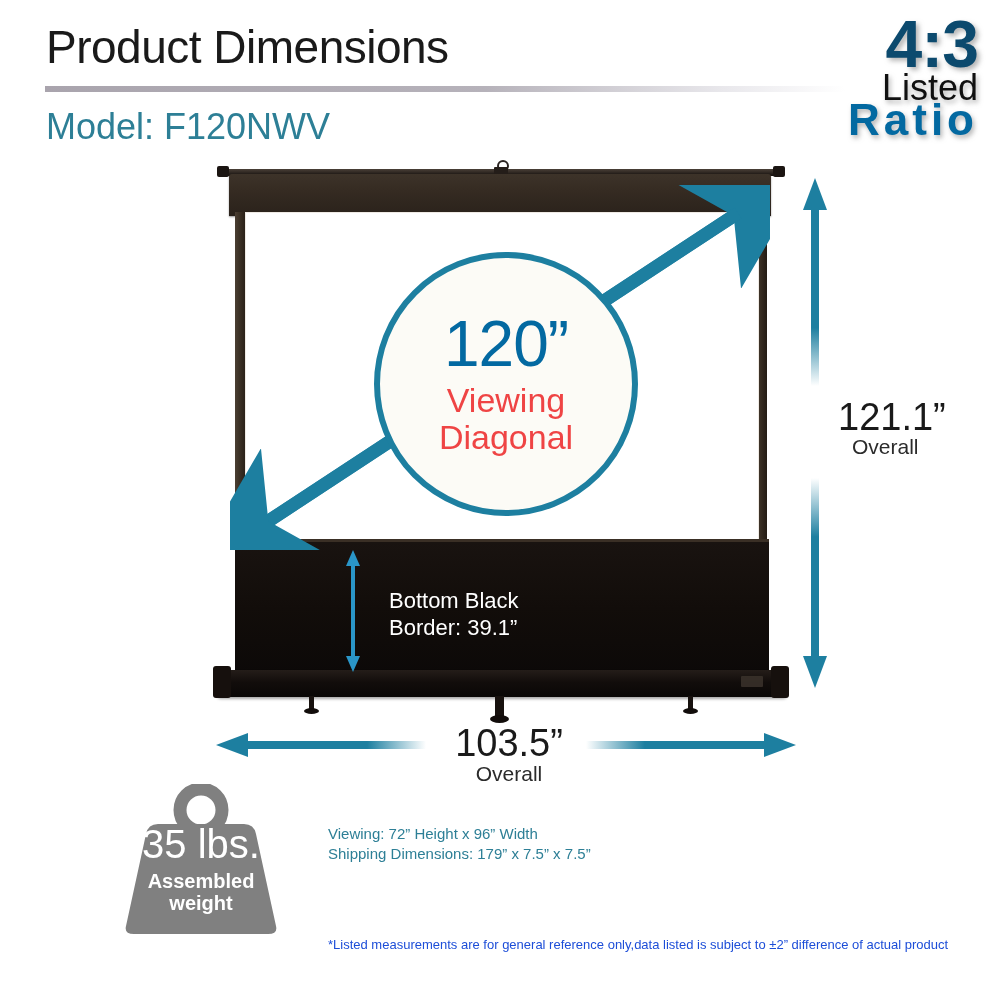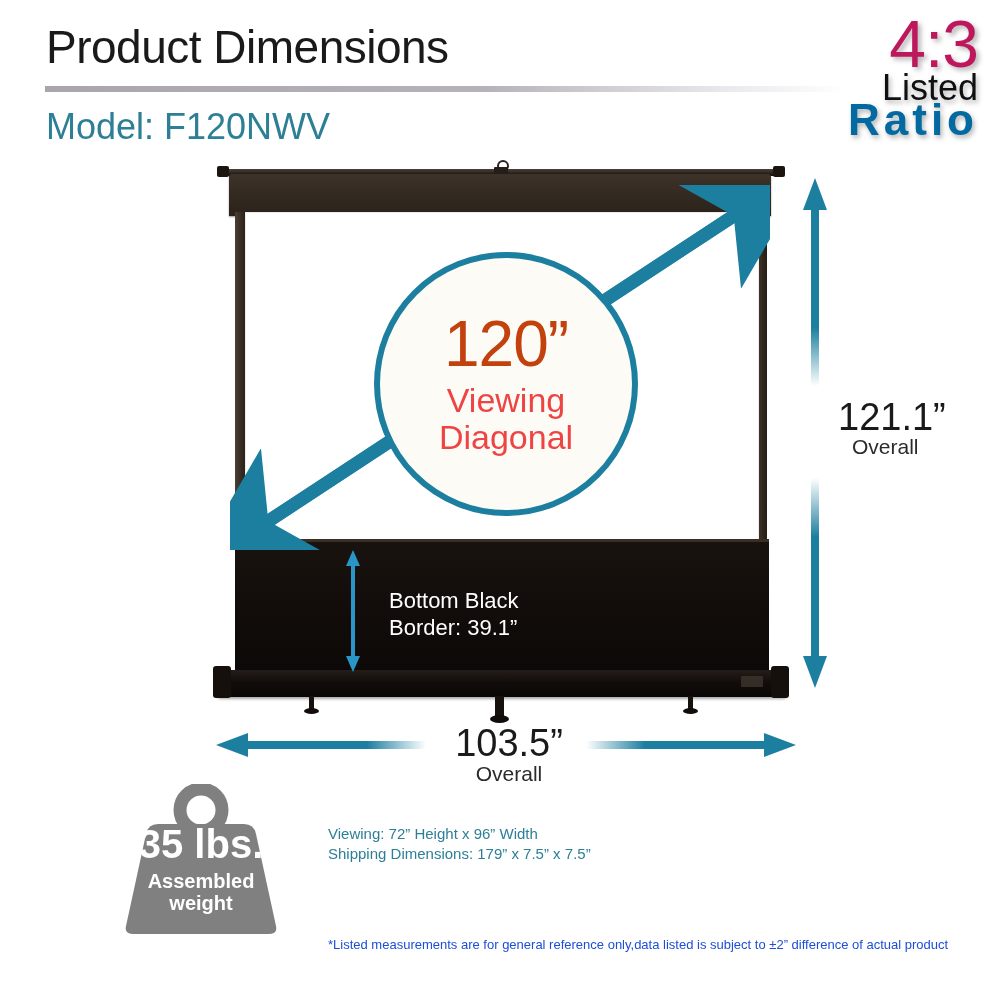--- a/index.html
+++ b/index.html
@@ -42,22 +42,22 @@
 
   
   #aspect-block {
     position: absolute;
     right: 22px; top: 14px;
     text-align: right;
     line-height: 0.92;
   }
   #aspect-ratio-value {
     font-size: 66px;
-    font-weight: 400;
-    color: #be185d;
+    font-weight: 700;
+    color: #0c4a6e;
     text-shadow: 3px 3px 5px rgba(120,120,120,0.55);
     letter-spacing: -1px;
   }
   #aspect-word {
     font-size: 36px;
     font-weight: 400;
     color: #101010;
     text-shadow: 2px 3px 5px rgba(120,120,120,0.55);
     margin-top: -4px;
   }
@@ -217,21 +217,21 @@
     border: 6px solid #1d7fa0;
     box-sizing: border-box;
     display: flex;
     flex-direction: column;
     align-items: center;
     justify-content: center;
   }
   #diagonal-value {
     font-size: 64px;
     line-height: 1;
-    color: #c2410c;
+    color: #0369a1;
     font-weight: 400;
     letter-spacing: -1px;
   }
   #diagonal-label-1, #diagonal-label-2 {
     font-size: 34px;
     line-height: 1.08;
     color: #ef4444;
     font-weight: 400;
   }
   #diagonal-label-1 { margin-top: 6px; }
@@ -320,21 +320,21 @@
     position: absolute;
     left: 0; top: 40px;
     width: 210px;
     text-align: center;
     color: #ffffff;
     pointer-events: none;
   }
   #weight-value {
     font-size: 40px;
     line-height: 1;
-    font-weight: 700;
+    font-weight: 400;
     display: block;
   }
   #weight-sub-1, #weight-sub-2 {
     font-size: 20px;
     font-weight: 700;
     line-height: 1.12;
     display: block;
   }
   #weight-sub-1 { margin-top: 6px; }
 

